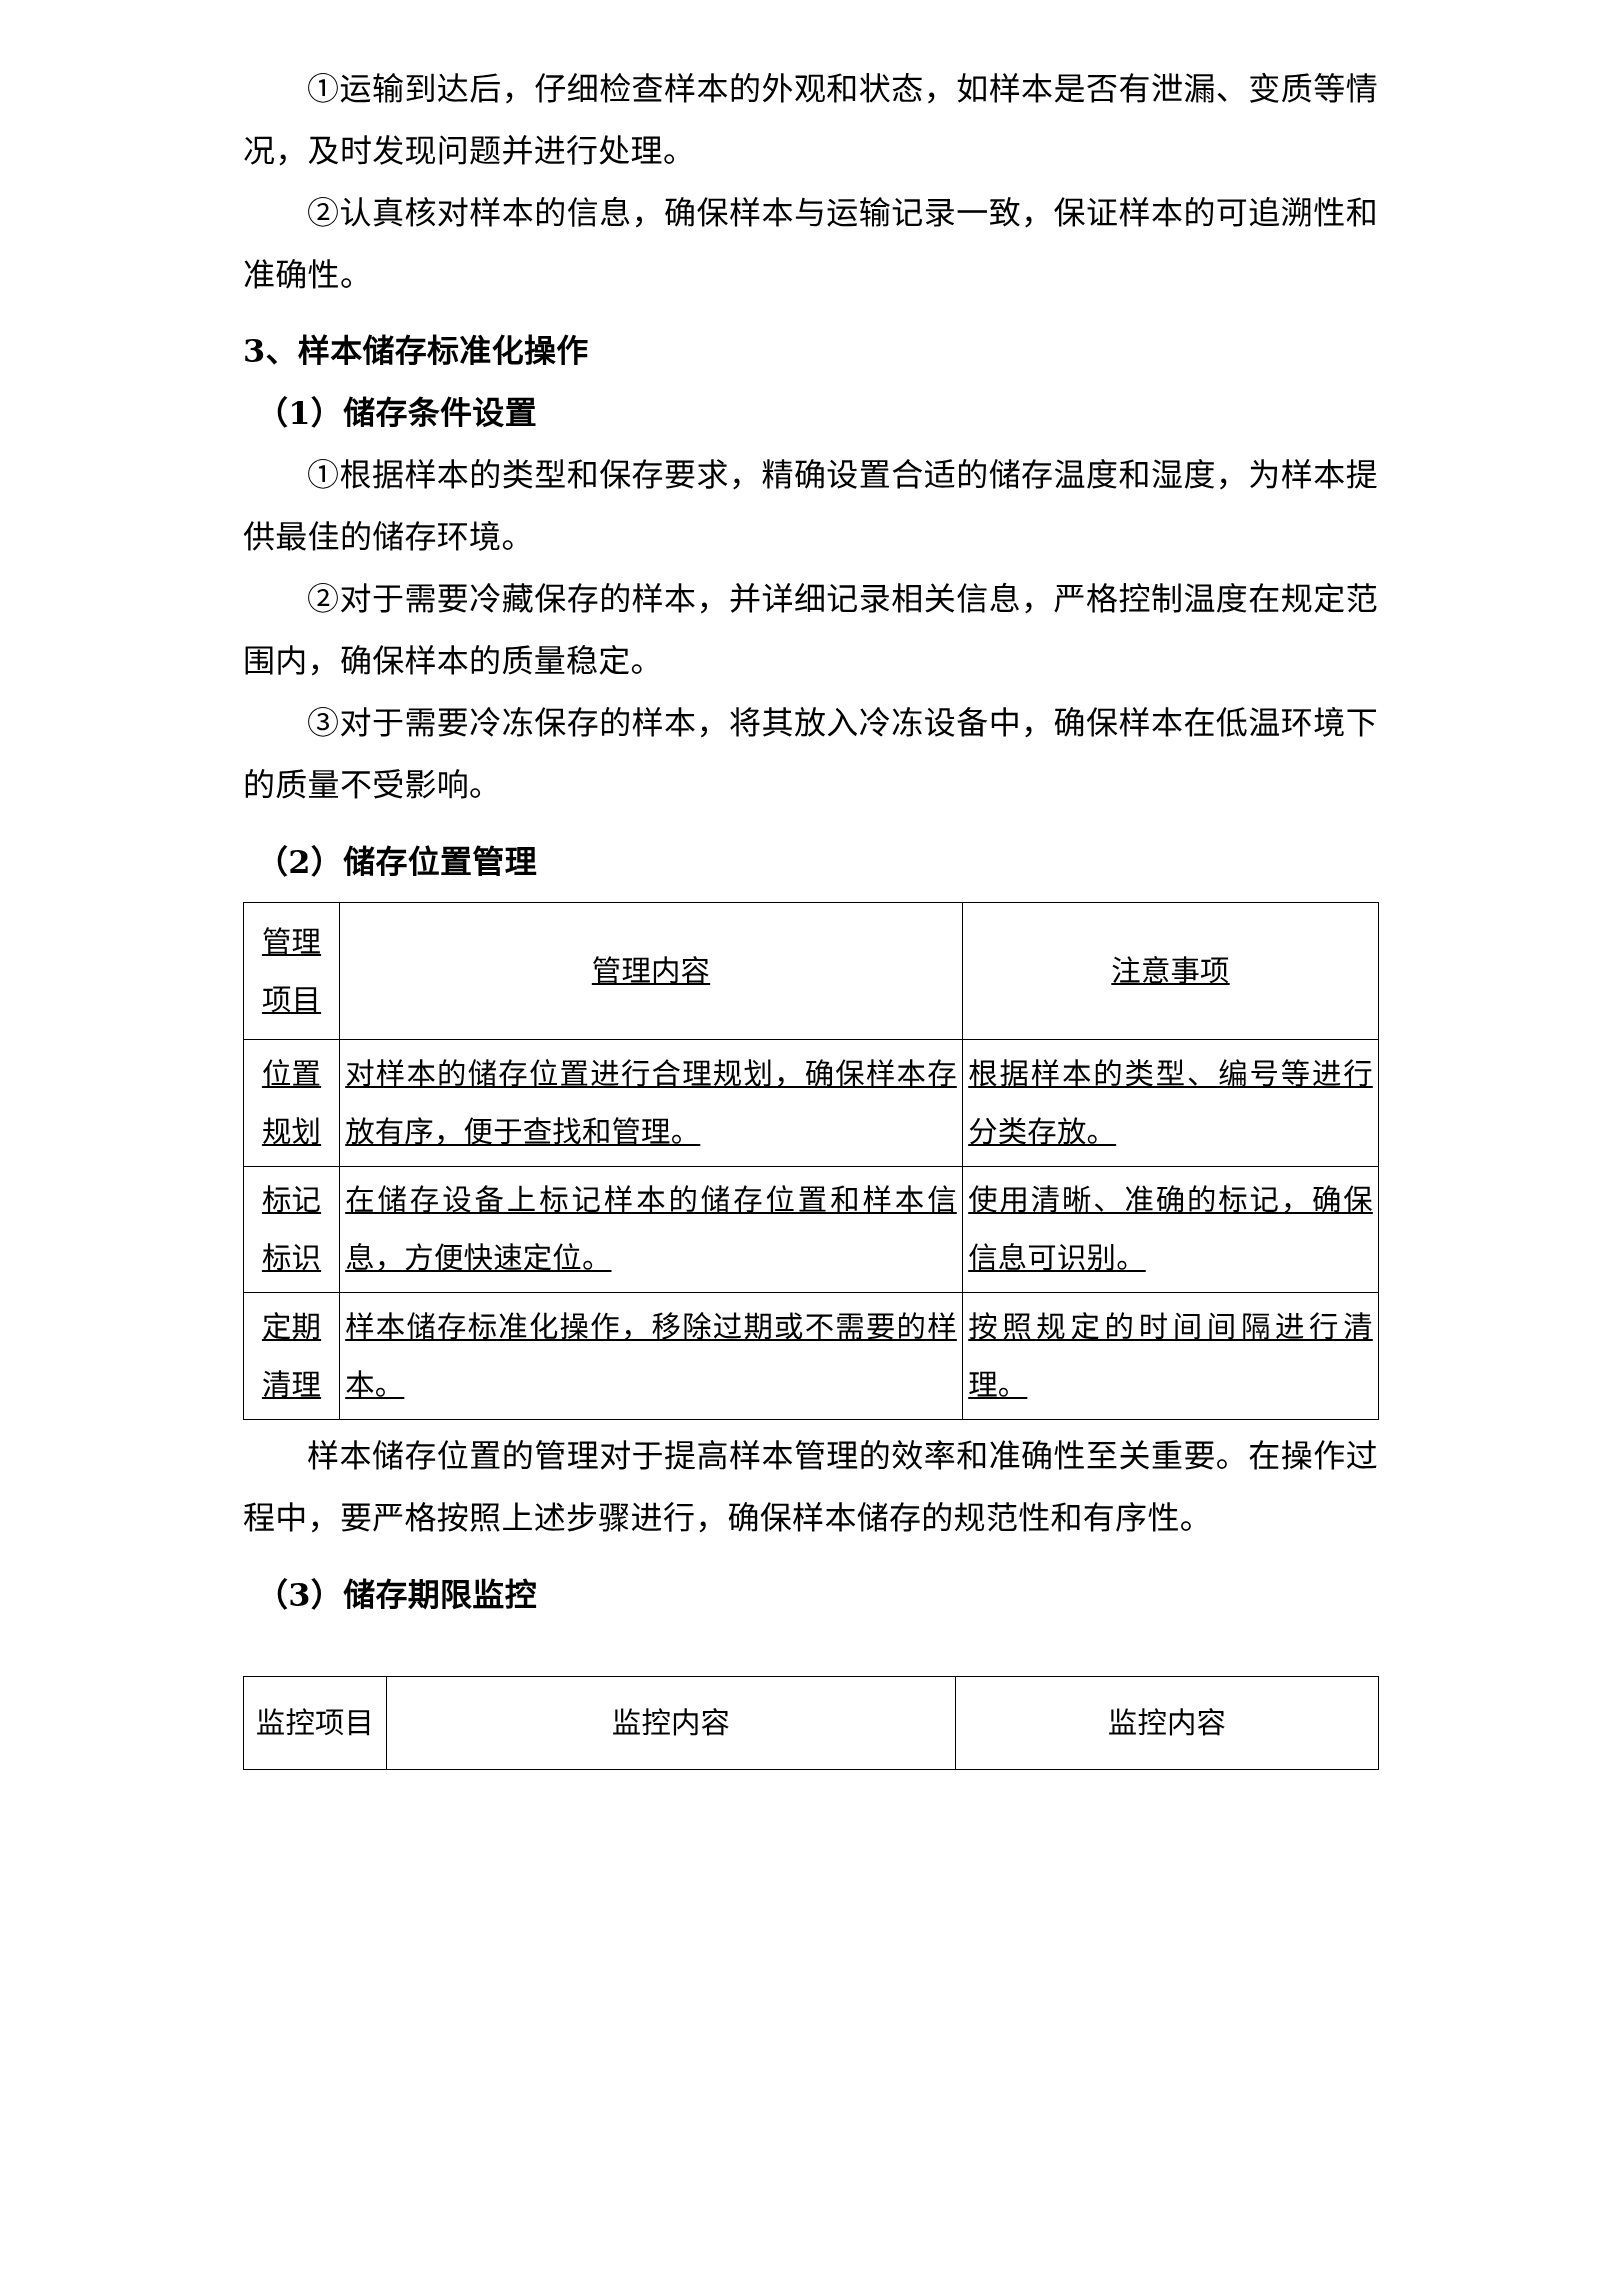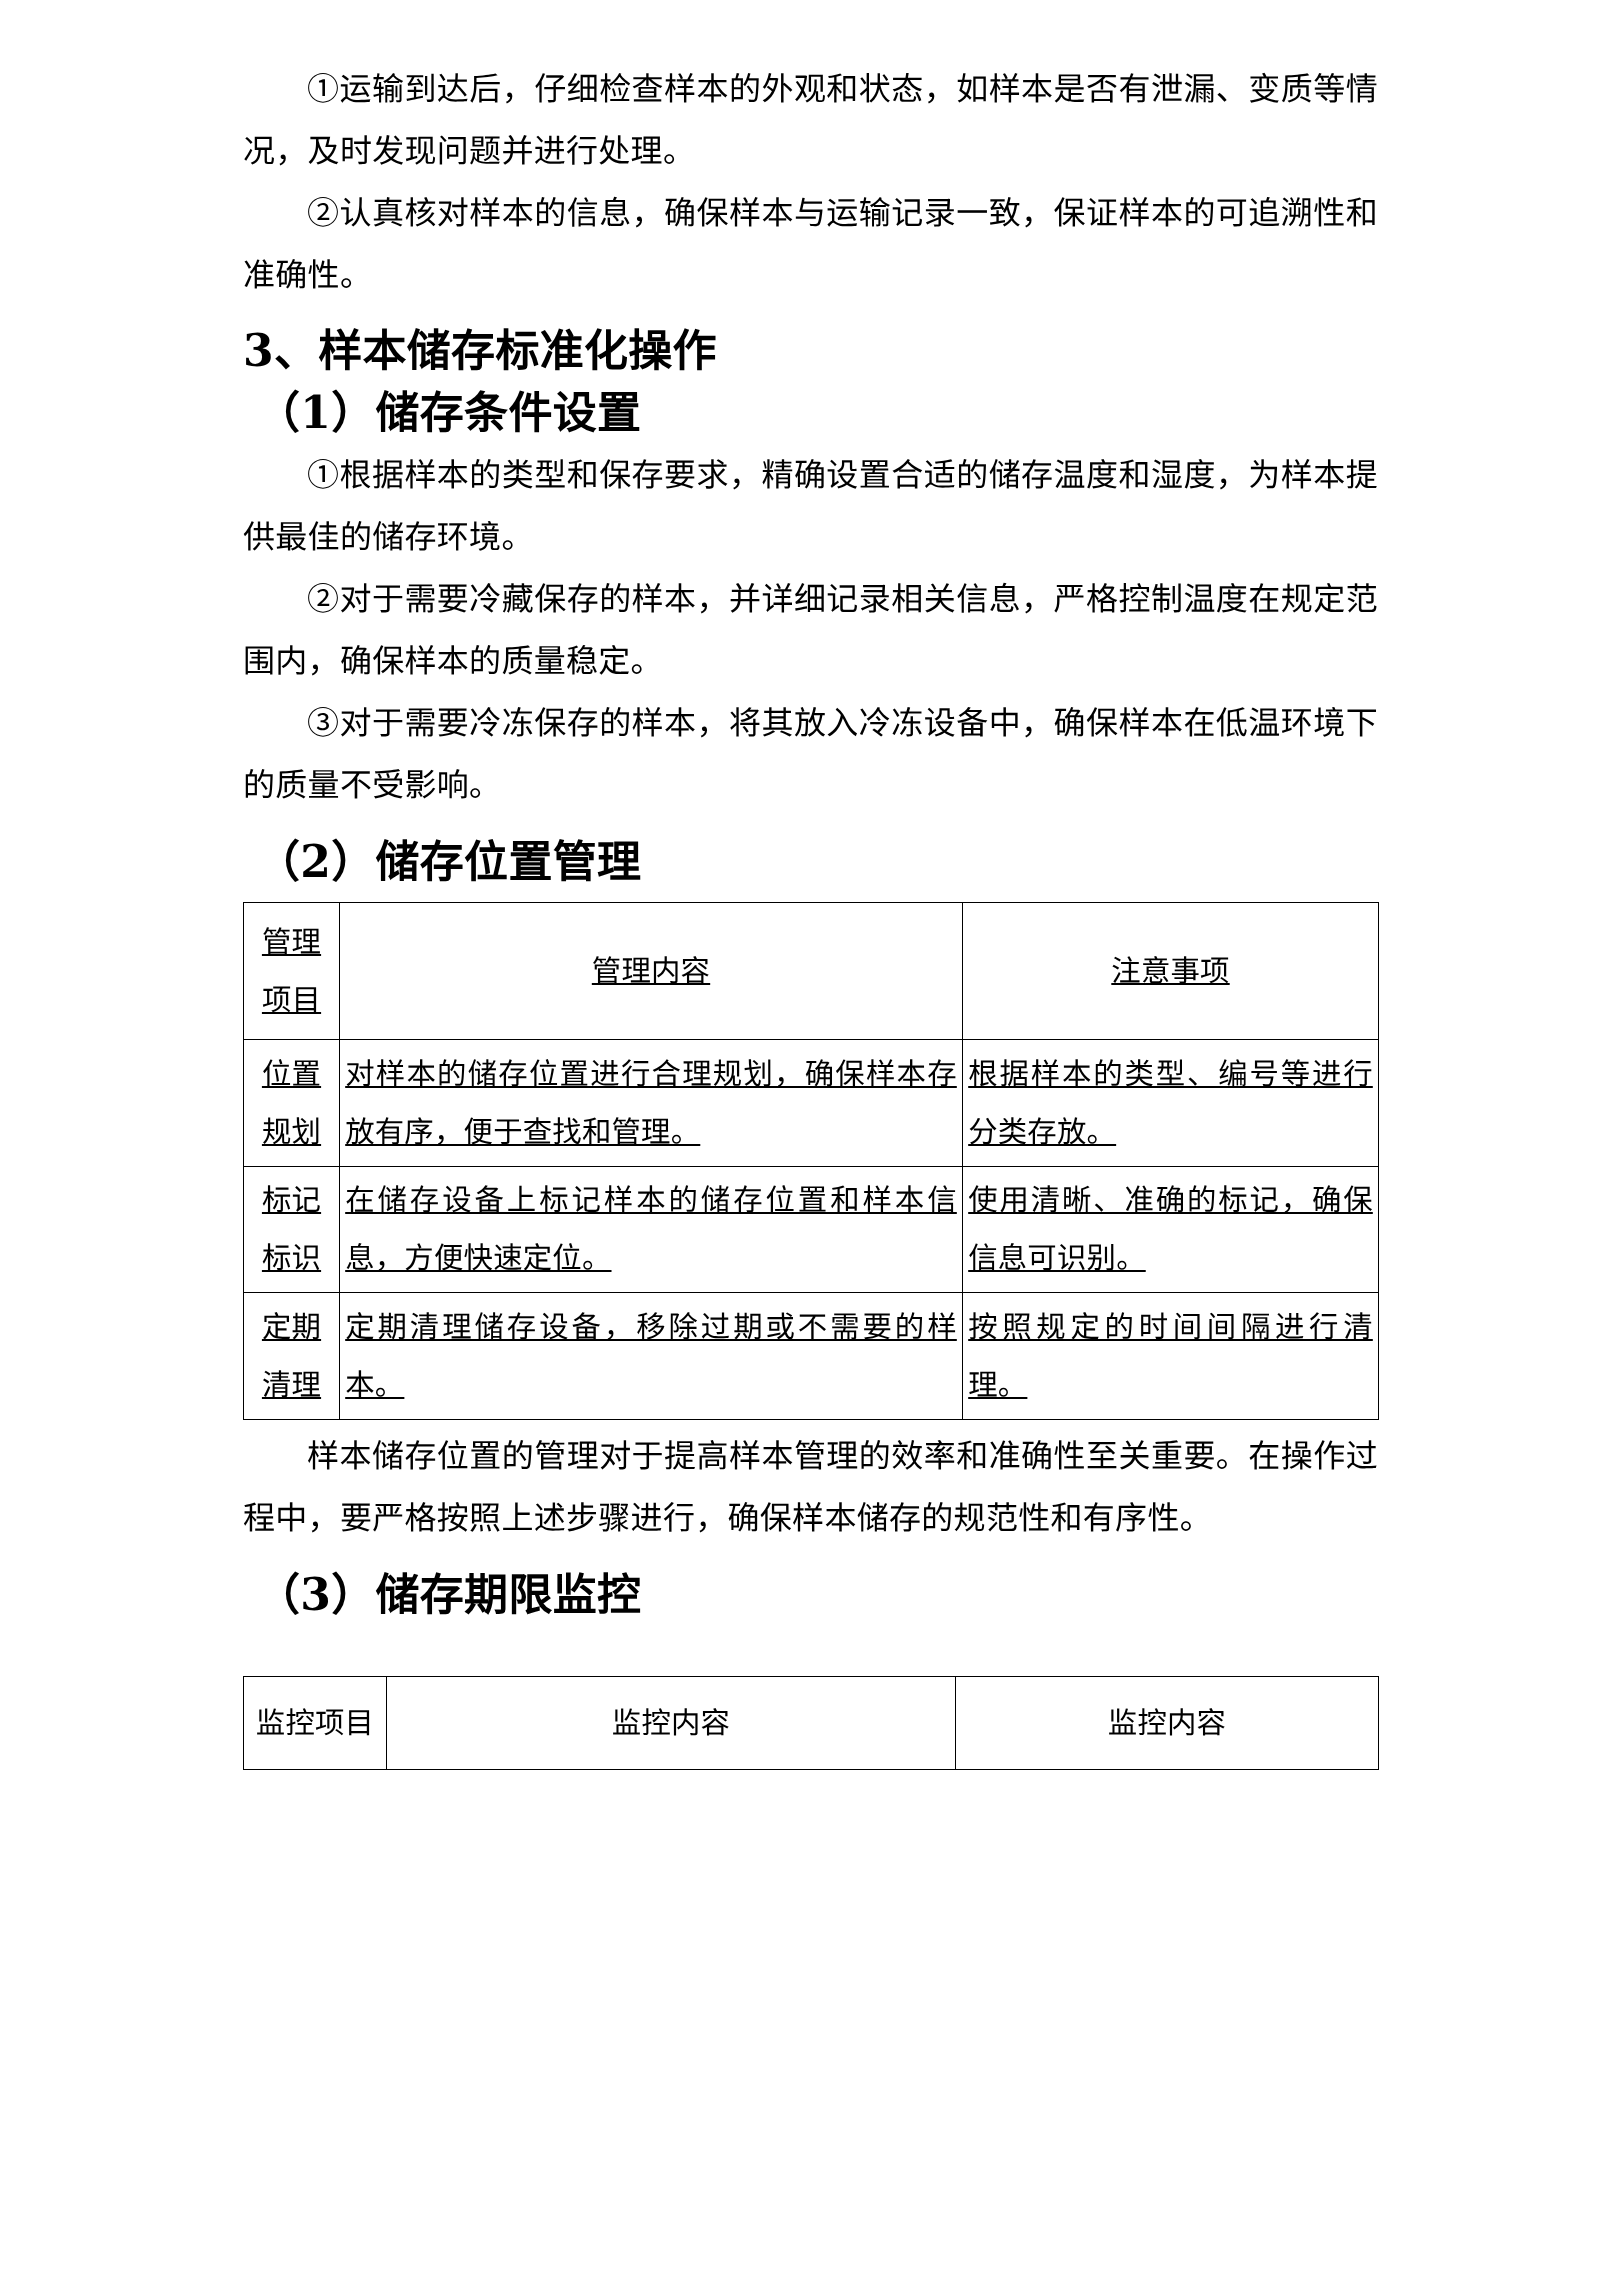--- a/index.html
+++ b/index.html
@@ -31,21 +31,21 @@
   .para {
     font-size: 32px;
     line-height: 62px;
     text-align: justify;
     text-justify: inter-ideograph;
     letter-spacing: 0.3px;
     margin: 0;
     text-indent: 64px;
   }
   .heading {
-    font-size: 44px;
+    font-size: 32px;
     line-height: 62px;
     margin: 0;
     text-indent: 0;
     letter-spacing: 0.3px;
   }
   .heading.sub {
     text-indent: 13px;
   }
   .spacer-8  { height: 5.2px; }
   .spacer-14 { height: 9.2px; }
@@ -161,21 +161,21 @@
           </td>
           <td class="cell-just">在储存设备上标记样本的储存位置和样本信息，方便快速定位。</td>
           <td class="cell-just">使用清晰、准确的标记，确保信息可识别。</td>
         </tr>
 
         <tr class="body">
           <td class="cell-center">
             <span class="stack-2">定期</span>
             <span class="stack-2">清理</span>
           </td>
-          <td class="cell-just">定期清理储存设备，移除过期或不需要的样本。</td>
+          <td class="cell-just">样本储存标准化操作，移除过期或不需要的样本。</td>
           <td class="cell-just">按照规定的时间间隔进行清理。</td>
         </tr>
       </tbody>
     </table>
 
     <div class="spacer-8"></div>
 
     <p class="para">样本储存位置的管理对于提高样本管理的效率和准确性至关重要。在操作过程中，要严格按照上述步骤进行，确保样本储存的规范性和有序性。</p>
 
     <div class="spacer-22"></div>

